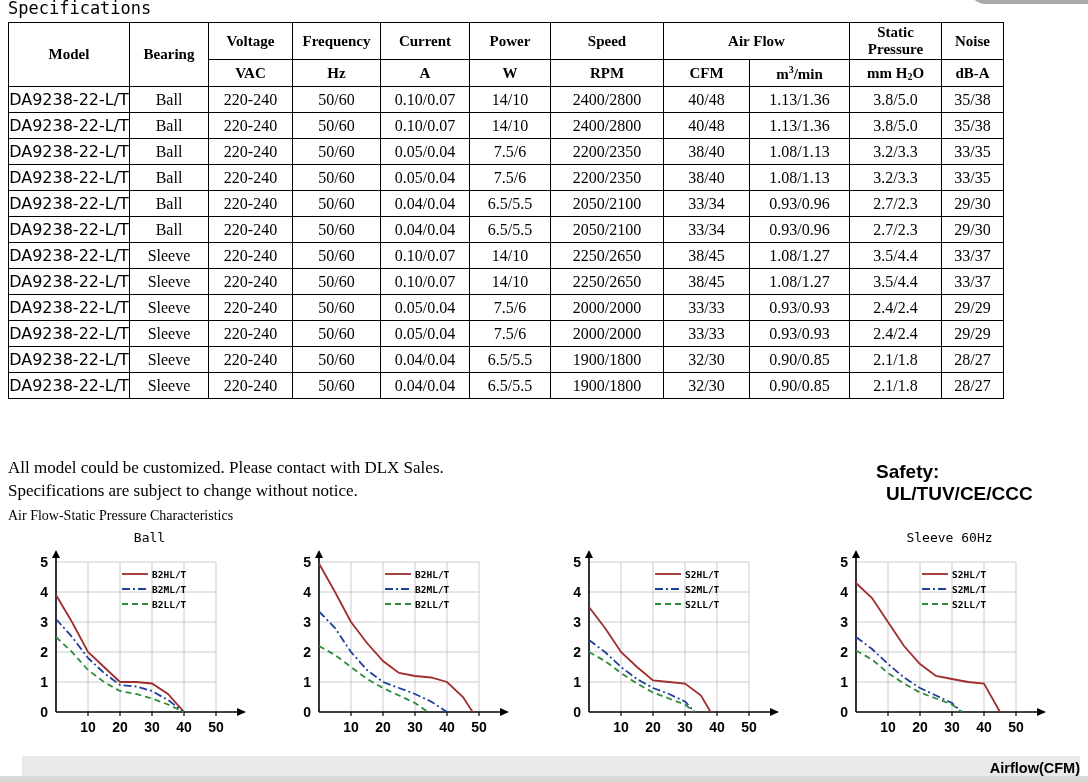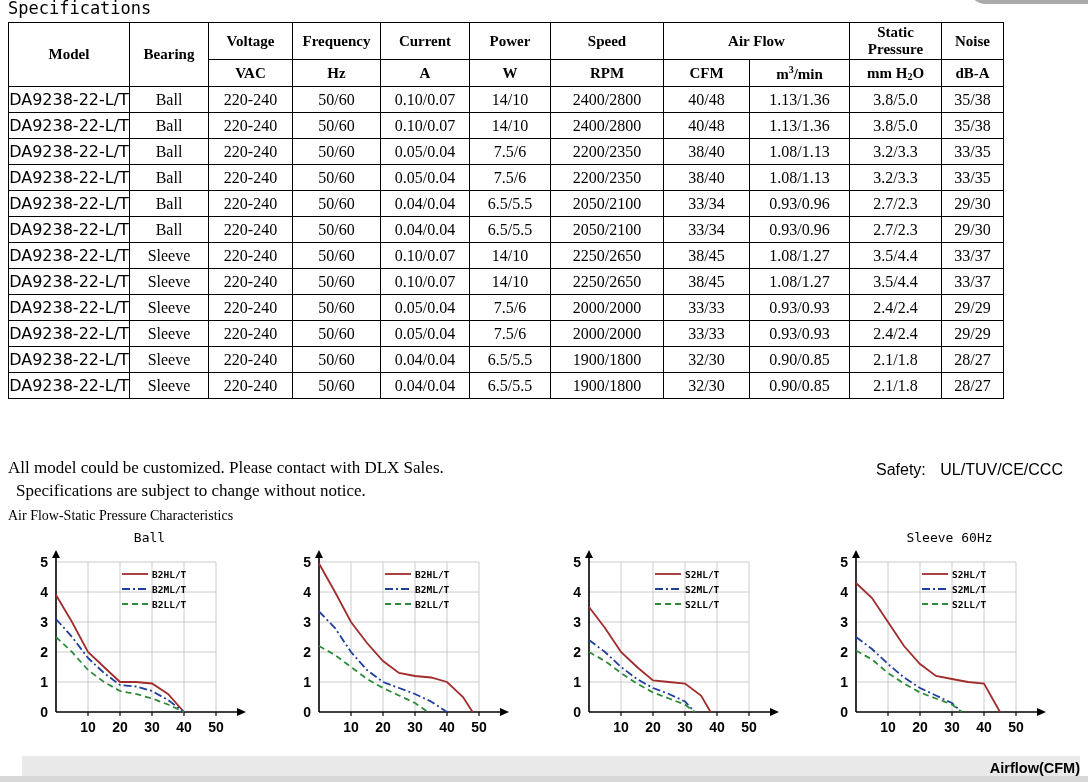--- a/index.html
+++ b/index.html
@@ -89,29 +89,28 @@
     position: absolute;
     left: 8px;
     top: 458px;
     font-size: 17px;
   }
   .note2 {
     position: absolute;
     left: 8px;
     top: 481px;
     font-size: 17px;
-    margin-left: 8px;
   }
   .safety {
     position: absolute;
     left: 876px;
     top: 461px;
     font-family: "Liberation Sans", sans-serif;
-    font-size: 16px;
-    font-weight: normal;
+    font-size: 19px;
+    font-weight: bold;
   }
   .safety .sv { margin-left: 10px; }
   
   .charts-title {
     position: absolute;
     left: 8px;
     top: 508px;
     font-size: 14px;
   }
   .charts-area {

